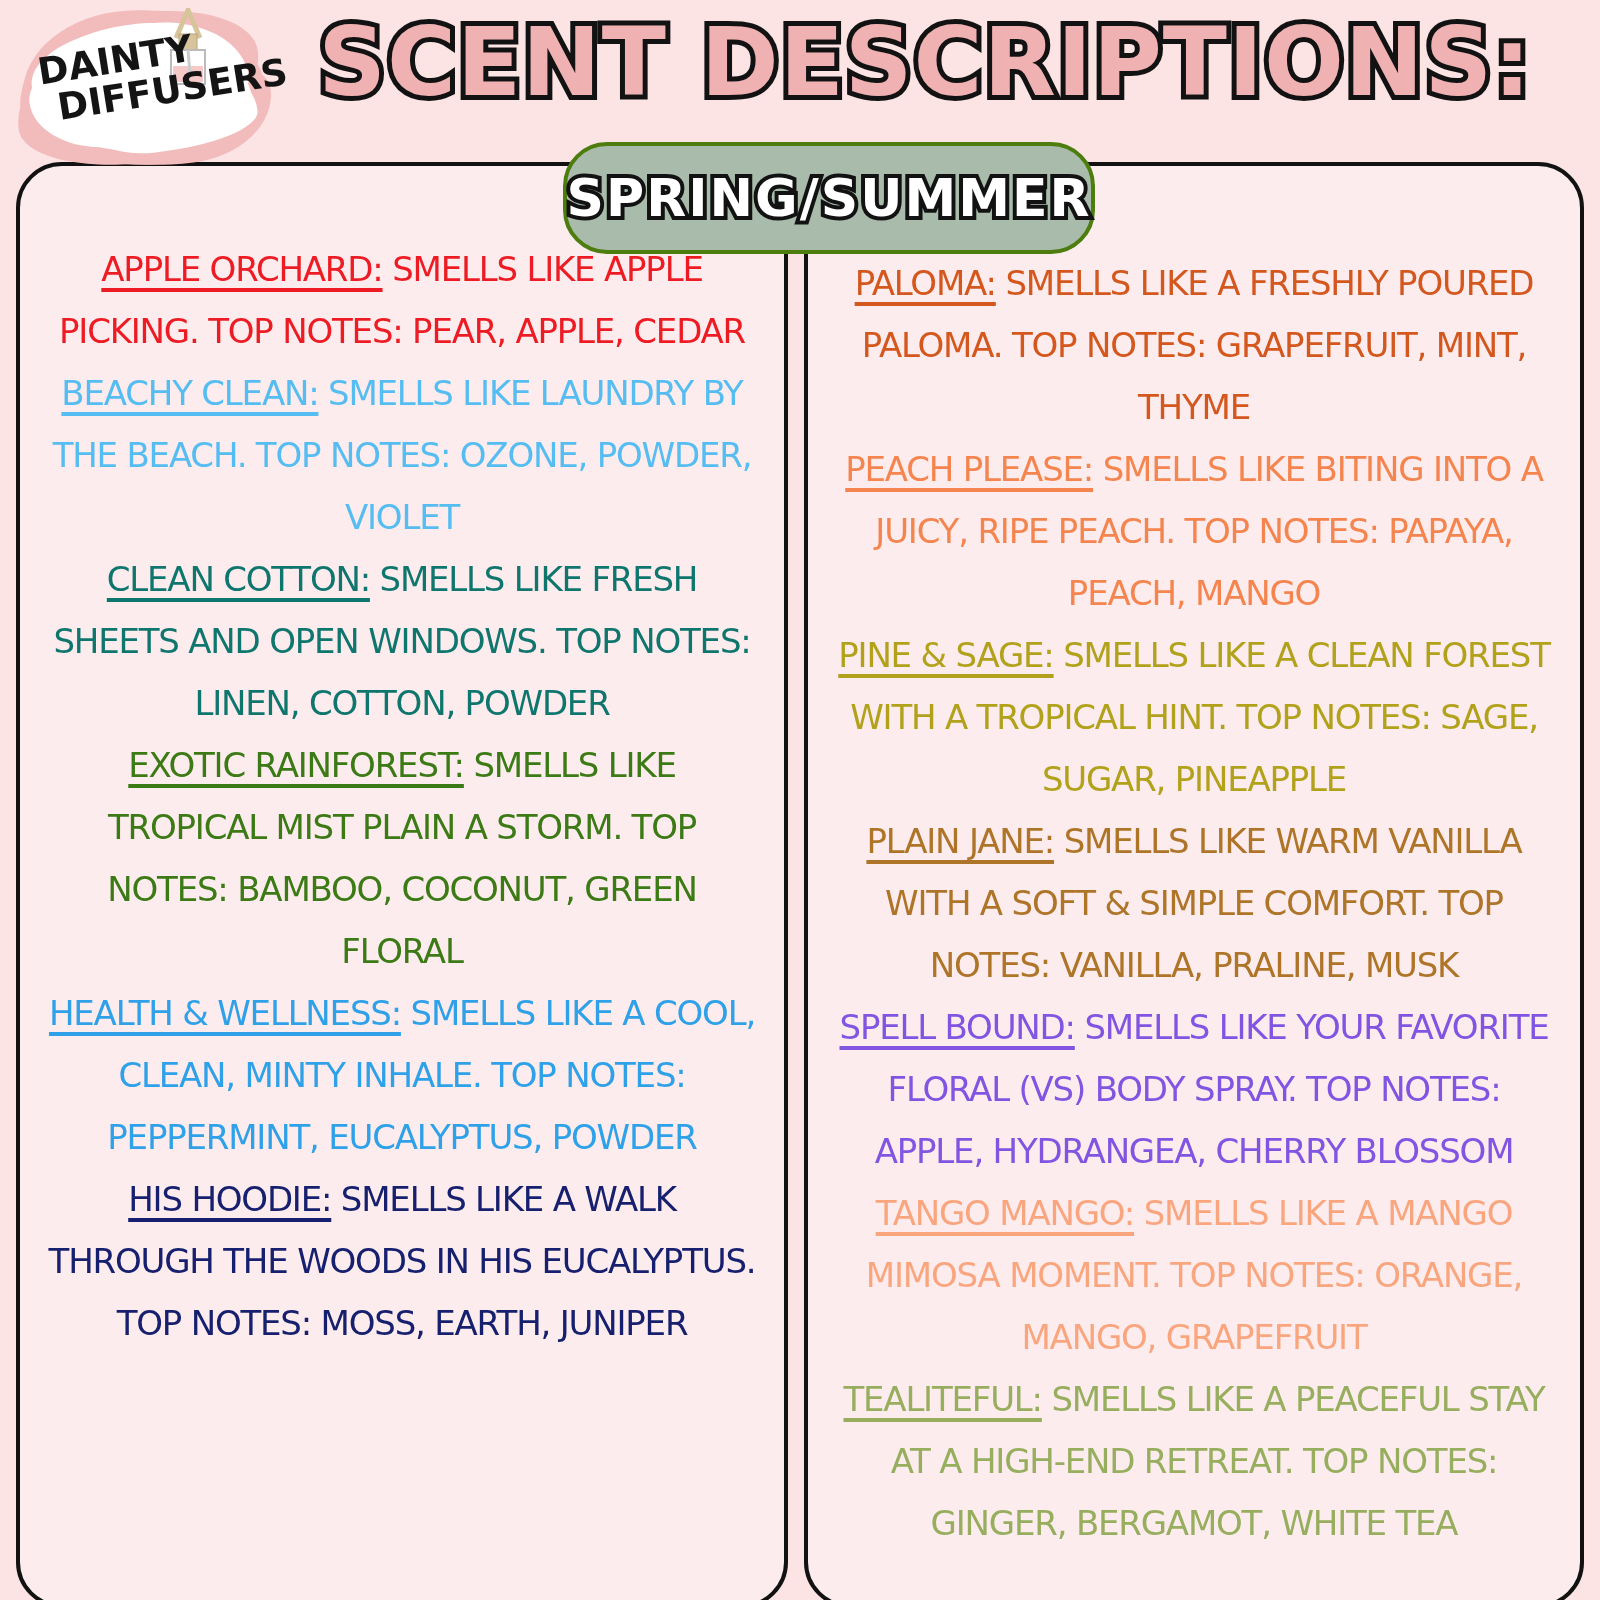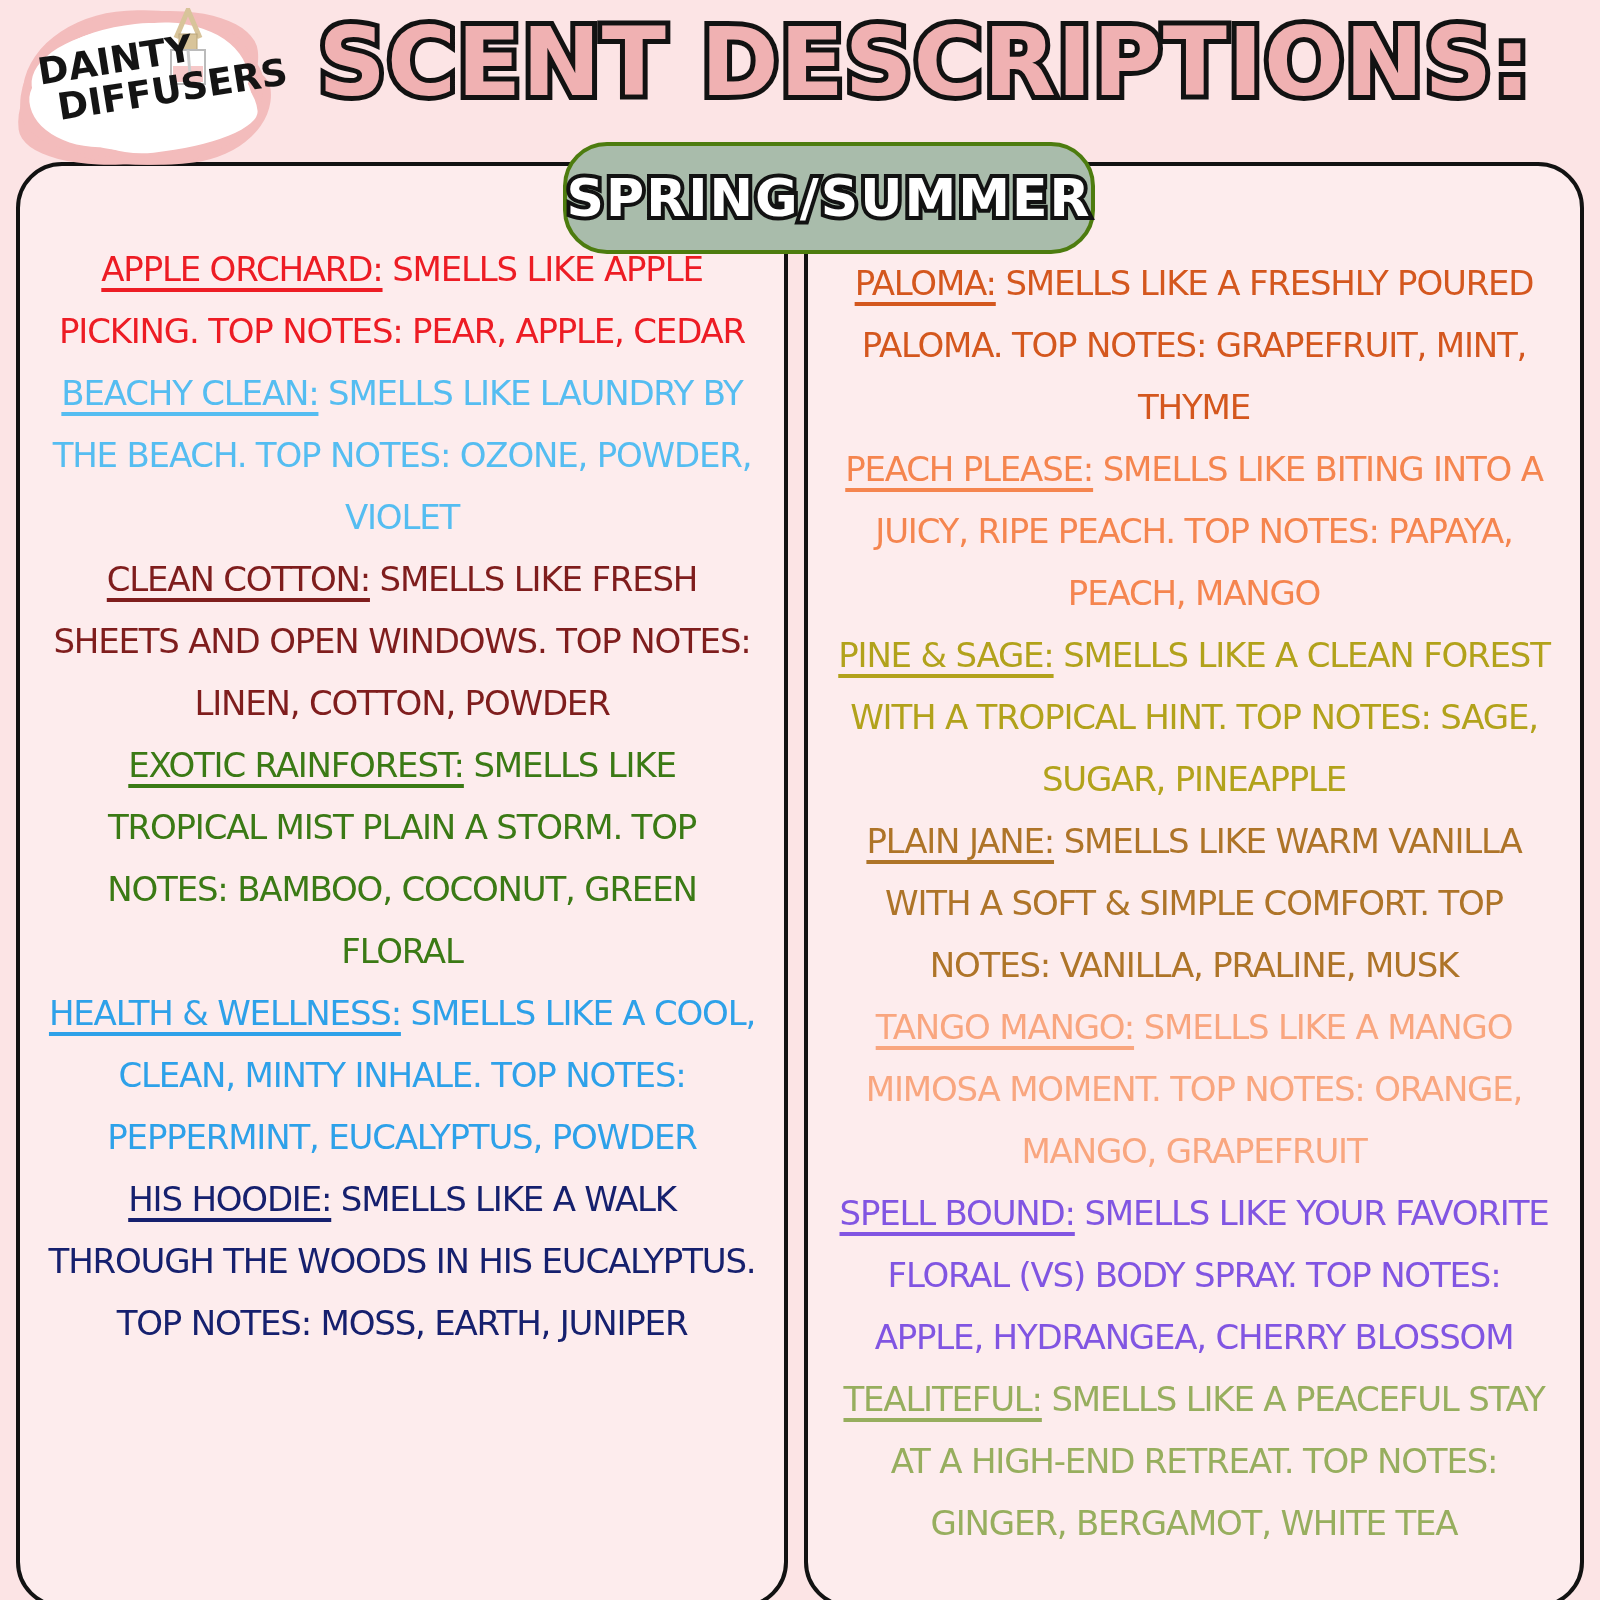--- a/index.html
+++ b/index.html
@@ -133,21 +133,21 @@
   <div class="panel-content">
   <p class="scent" style="color: rgb(237, 28, 36);">
     <span class="scent-name">APPLE ORCHARD:</span><span class="scent-desc"> SMELLS LIKE APPLE PICKING. TOP NOTES: PEAR, APPLE, CEDAR</span>
   </p>
 
 
   <p class="scent" style="color: rgb(85, 189, 241);">
     <span class="scent-name">BEACHY CLEAN:</span><span class="scent-desc"> SMELLS LIKE LAUNDRY BY THE BEACH. TOP NOTES: OZONE, POWDER, VIOLET</span>
   </p>
 
-  <p class="scent" style="color: #7f1d1d;">
+  <p class="scent" style="color: #0f766e;">
     <span class="scent-name">CLEAN COTTON:</span><span class="scent-desc"> SMELLS LIKE FRESH SHEETS AND OPEN WINDOWS. TOP NOTES: LINEN, COTTON, POWDER</span>
   </p>
 
   <p class="scent" style="color: rgb(59, 122, 21);">
     <span class="scent-name">EXOTIC RAINFOREST:</span><span class="scent-desc"> SMELLS LIKE TROPICAL MIST PLAIN A STORM. TOP NOTES: BAMBOO, COCONUT, GREEN FLORAL</span>
   </p>
 
   <p class="scent" style="color: rgb(46, 161, 233);">
     <span class="scent-name">HEALTH &amp; WELLNESS:</span><span class="scent-desc"> SMELLS LIKE A COOL, CLEAN, MINTY INHALE. TOP NOTES: PEPPERMINT, EUCALYPTUS, POWDER</span>
   </p>
@@ -170,25 +170,25 @@
   </p>
 
   <p class="scent" style="color: rgb(178, 162, 27);">
     <span class="scent-name">PINE &amp; SAGE:</span><span class="scent-desc"> SMELLS LIKE A CLEAN FOREST WITH A TROPICAL HINT. TOP NOTES: SAGE, SUGAR, PINEAPPLE</span>
   </p>
 
   <p class="scent" style="color: rgb(174, 116, 40);">
     <span class="scent-name">PLAIN JANE:</span><span class="scent-desc"> SMELLS LIKE WARM VANILLA WITH A SOFT &amp; SIMPLE COMFORT. TOP NOTES: VANILLA, PRALINE, MUSK</span>
   </p>
 
+  <p class="scent" style="color: rgb(129, 85, 226);">
+    <span class="scent-name">SPELL BOUND:</span><span class="scent-desc"> SMELLS LIKE YOUR FAVORITE FLORAL (VS) BODY SPRAY. TOP NOTES: APPLE, HYDRANGEA, CHERRY BLOSSOM</span>
+  </p>
+
   <p class="scent" style="color: rgb(249, 166, 127);">
     <span class="scent-name">TANGO MANGO:</span><span class="scent-desc"> SMELLS LIKE A MANGO MIMOSA MOMENT. TOP NOTES: ORANGE, MANGO, GRAPEFRUIT</span>
-  </p>
-
-  <p class="scent" style="color: rgb(129, 85, 226);">
-    <span class="scent-name">SPELL BOUND:</span><span class="scent-desc"> SMELLS LIKE YOUR FAVORITE FLORAL (VS) BODY SPRAY. TOP NOTES: APPLE, HYDRANGEA, CHERRY BLOSSOM</span>
   </p>
 
   <p class="scent" style="color: rgb(151, 174, 94);">
     <span class="scent-name">TEALITEFUL:</span><span class="scent-desc"> SMELLS LIKE A PEACEFUL STAY AT A HIGH-END RETREAT. TOP NOTES: GINGER, BERGAMOT, WHITE TEA</span>
   </p>
 </div>
 </div>
 
 </body></html>

